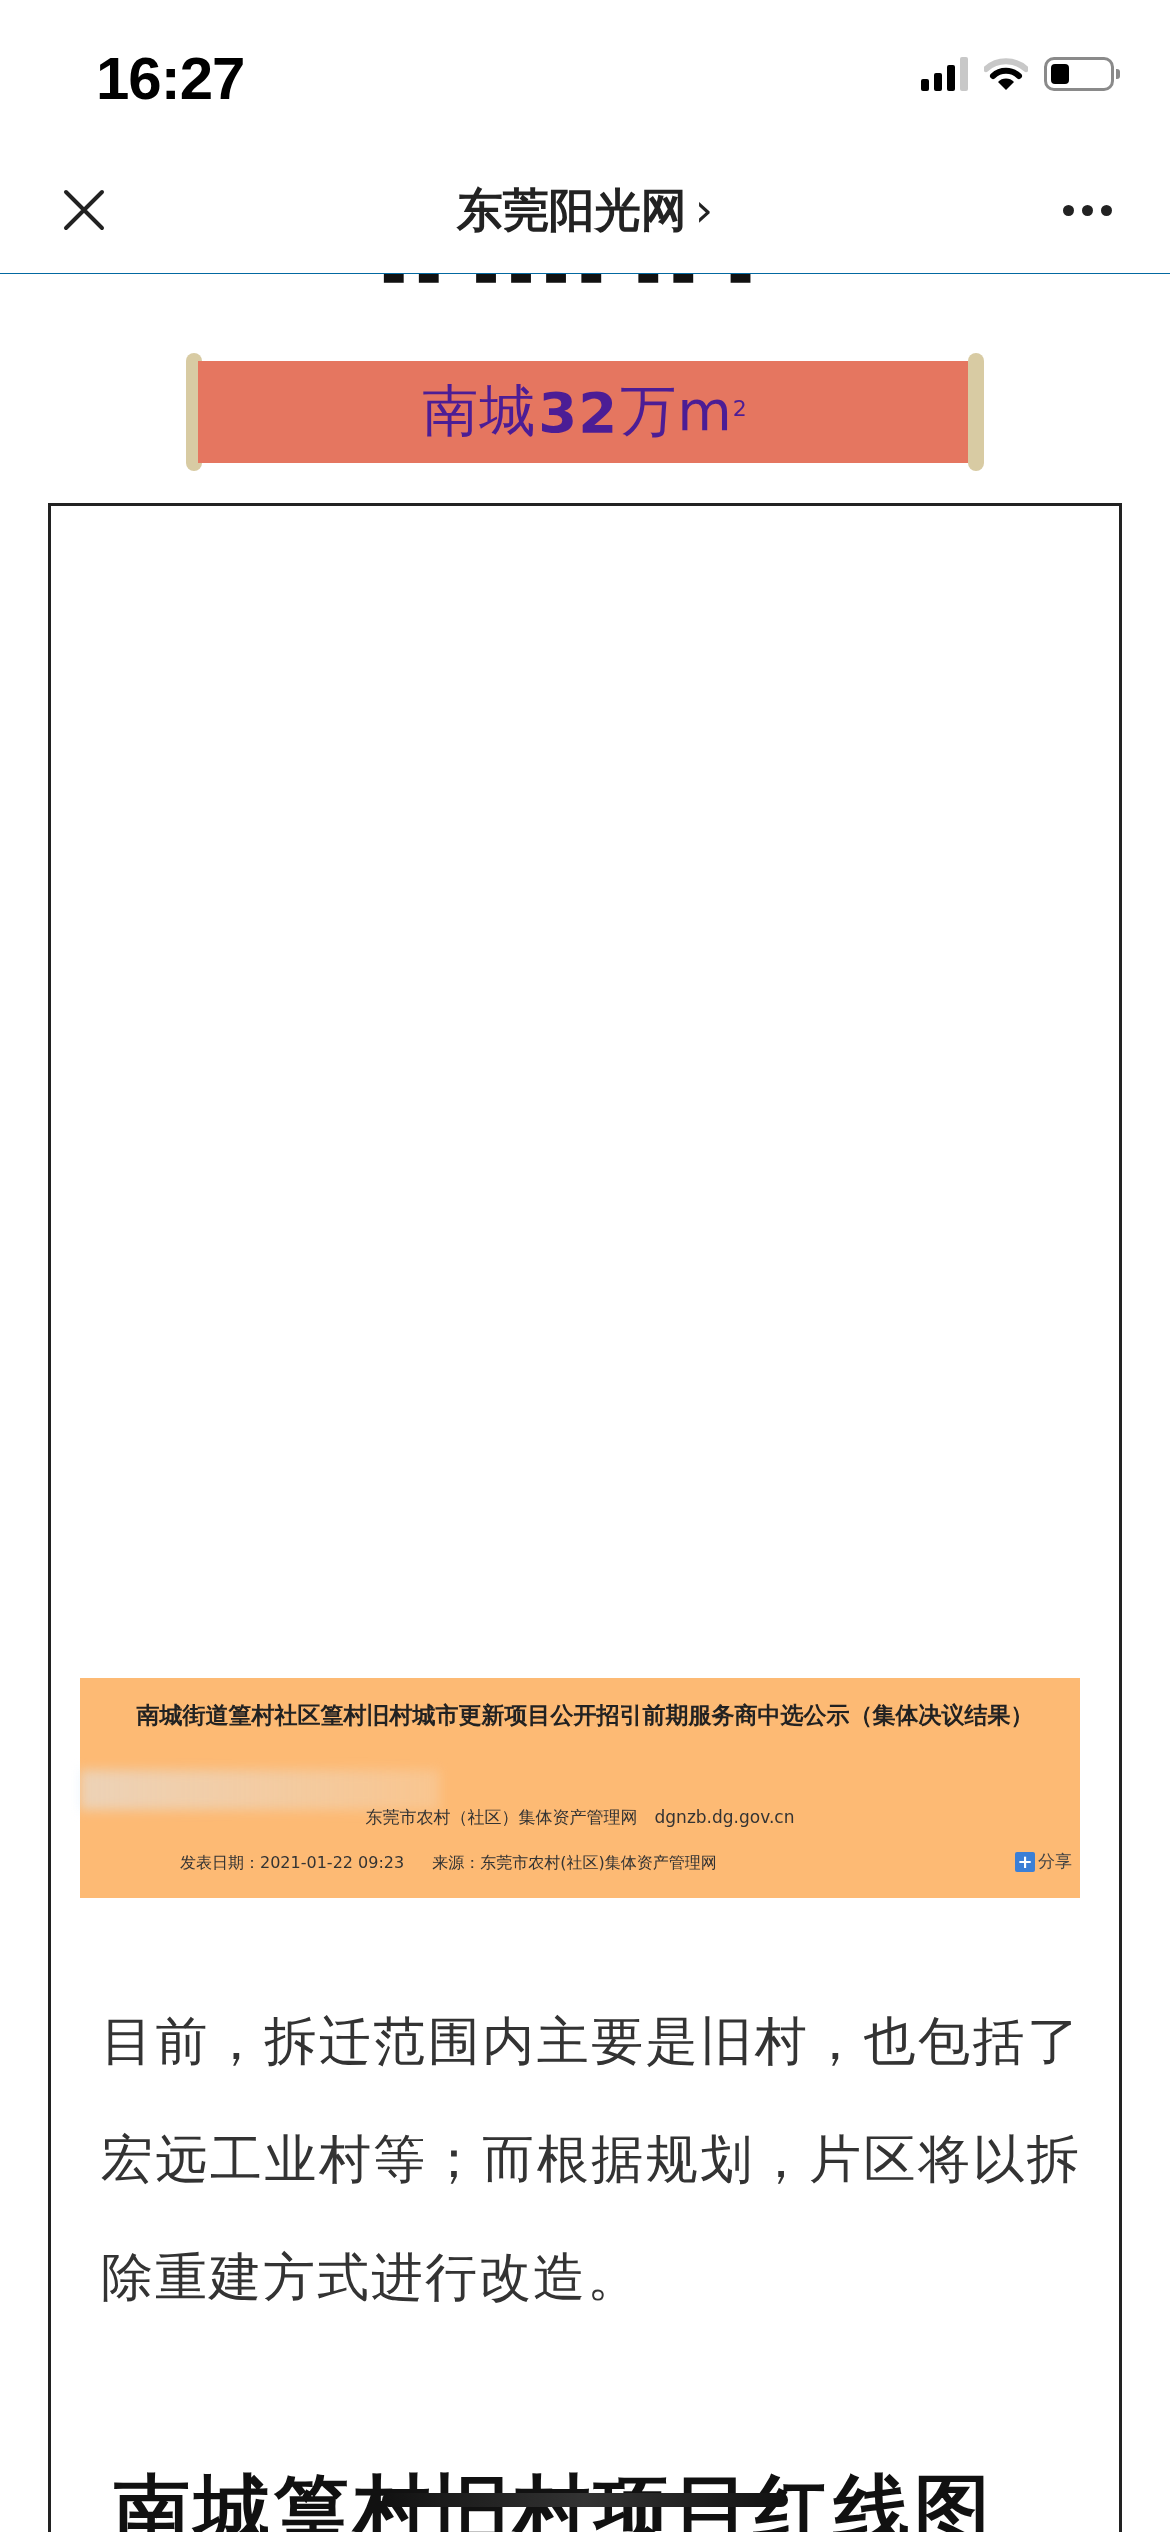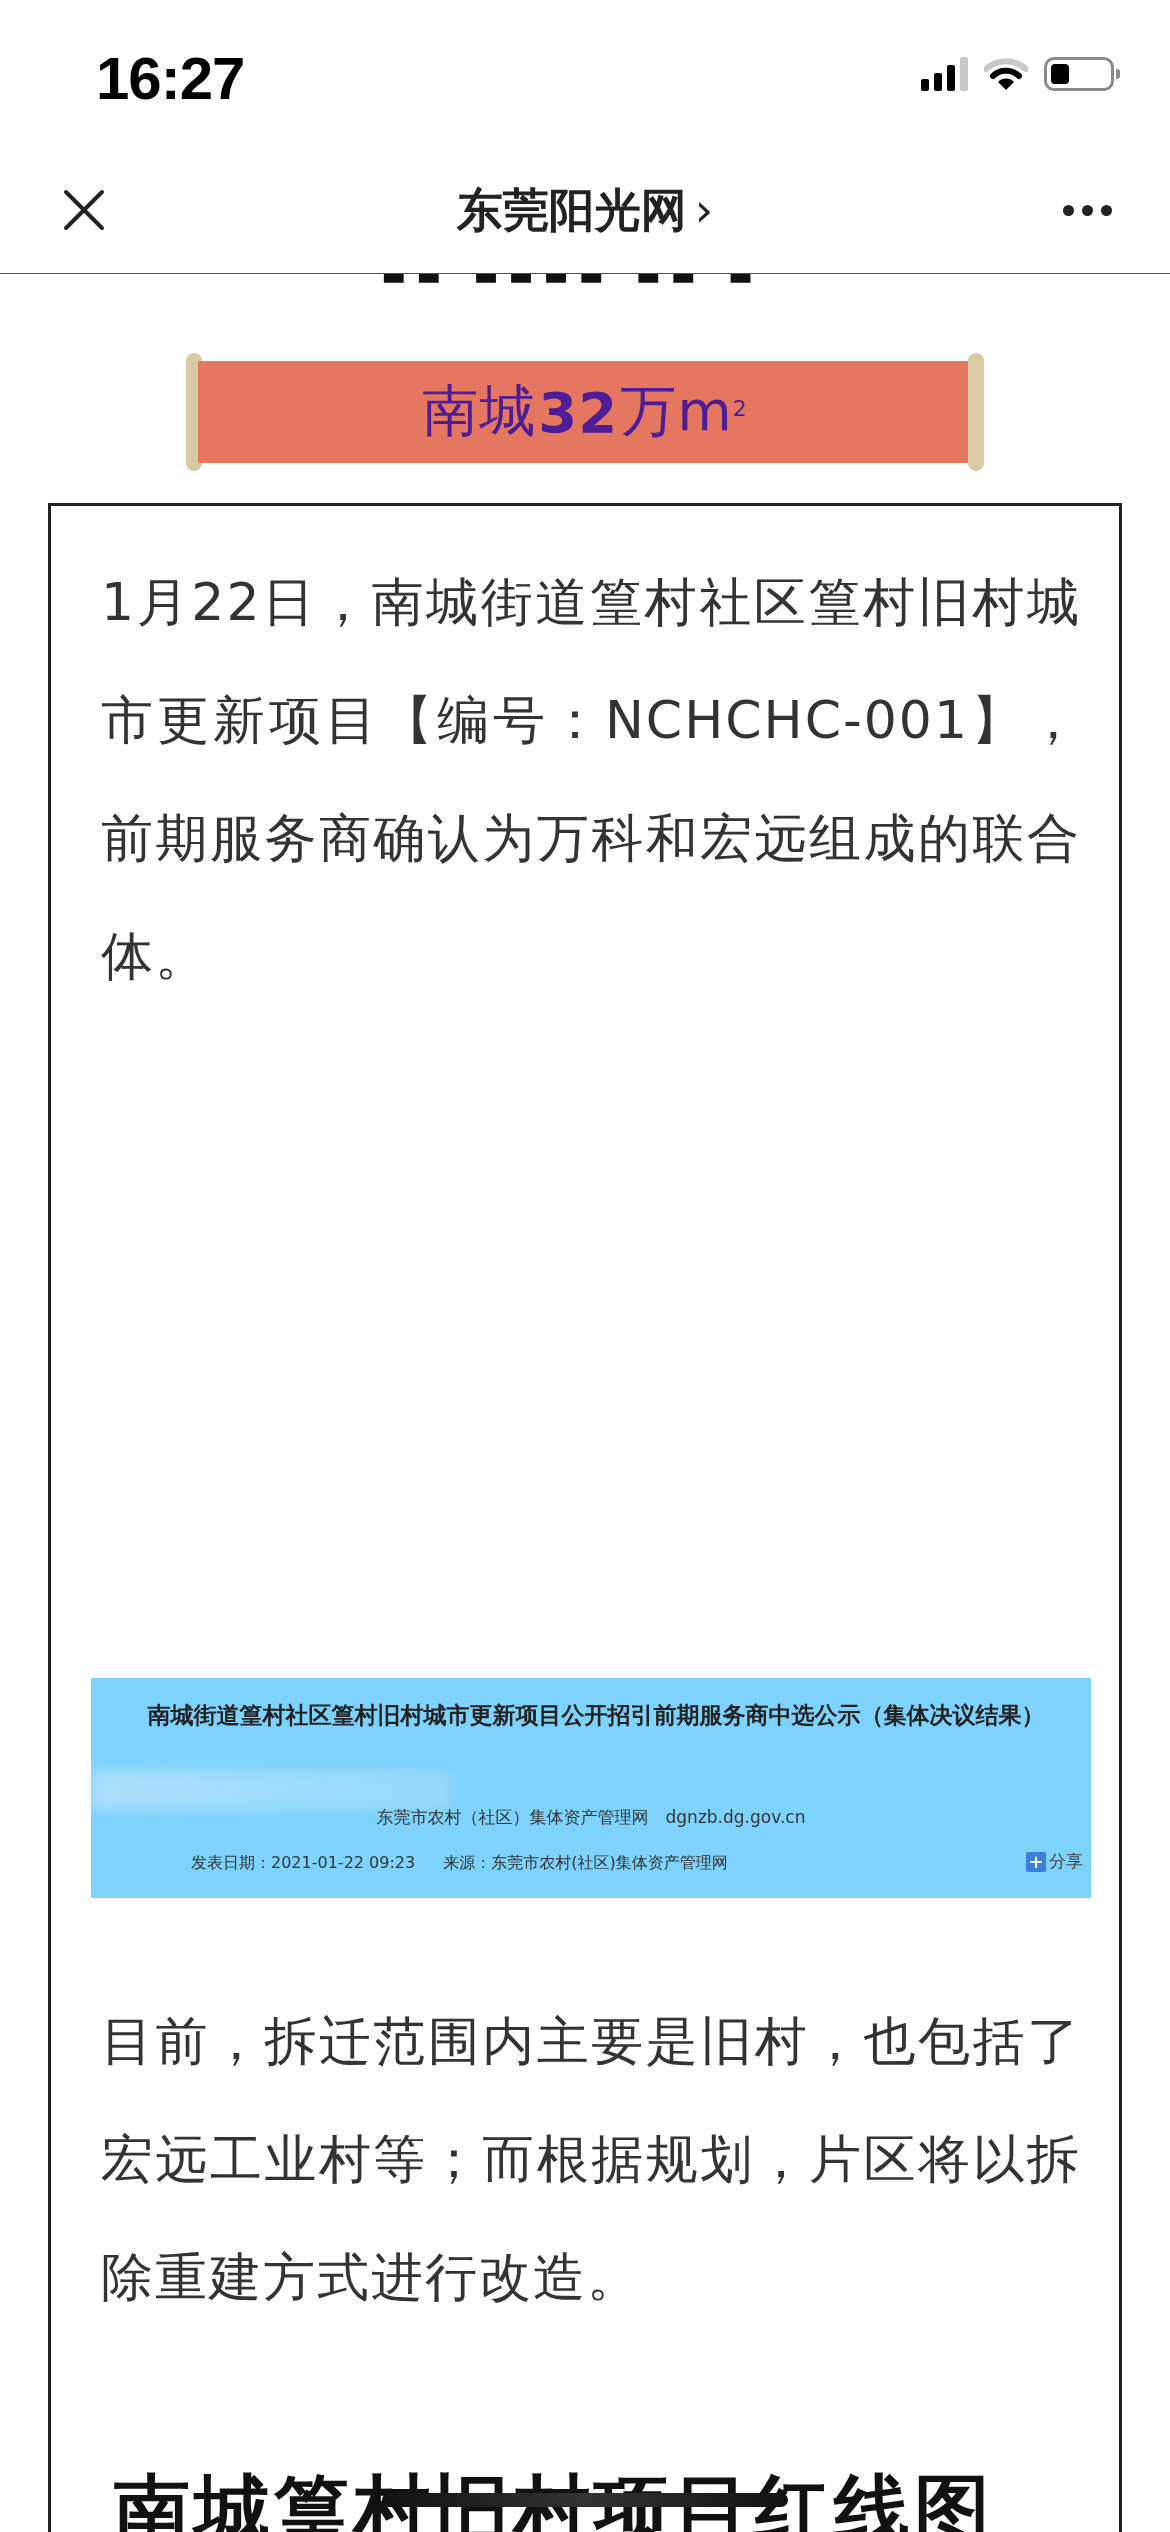--- a/index.html
+++ b/index.html
@@ -34,21 +34,21 @@
   .banner sup { font-size: 22px; vertical-align: top; position: relative; top: -4px; }
   .banner .num { font-weight: bold; margin: 0 2px; }
 
   .article-box { position: absolute; left: 48px; top: 503px; width: 1074px; height: 2100px; border: 3px solid #222; border-bottom: none; }
   .para { position: absolute; left: 50px; width: 980px; font-size: 52px; line-height: 118px; color: #333; text-align: justify; letter-spacing: 2px; }
   .para .hl { color: #3a86e8; font-weight: bold; }
   .p1 { top: 37px; }
   .p2 { top: 626px; }
   .p3 { top: 1476px; }
 
-  .notice-img { position: absolute; left: 40px; top: 1172px; width: 1000px; height: 220px; background: #7dd3fc; }
+  .notice-img { position: absolute; left: 29px; top: 1172px; width: 1000px; height: 220px; background: #fdba74; }
   .notice-title { position: absolute; left: 40px; right: 30px; top: 18px; text-align: center; font-family: "DejaVu Serif", serif; font-weight: bold; font-size: 23px; line-height: 38px; color: #222; }
   .notice-blur { position: absolute; left: 0; top: 92px; width: 360px; height: 40px; background: linear-gradient(90deg, rgba(220,235,250,0.5), rgba(235,244,252,0.2)); filter: blur(6px); }
   .notice-site { position: absolute; left: 0; right: 0; top: 128px; text-align: center; font-size: 17px; color: #333; }
   .notice-meta { position: absolute; left: 100px; top: 175px; font-size: 16px; color: #333; }
   .notice-meta span + span { margin-left: 28px; }
   .notice-share { position: absolute; right: 8px; top: 172px; font-size: 17px; color: #444; display: flex; align-items: center; gap: 3px; }
   .share-plus { width: 20px; height: 20px; background: #3b7fd6; color: #fff; font-size: 18px; line-height: 20px; text-align: center; font-weight: bold; border-radius: 2px; }
 
   .bottom-heading { position: absolute; left: 114px; top: 2460px; width: 900px; font-size: 76px; font-weight: bold; color: #111; letter-spacing: 4px; white-space: nowrap; }
   .home-indicator { position: absolute; left: 382px; top: 2493px; width: 406px; height: 14px; background: linear-gradient(90deg, #111, #333, #111); border-radius: 7px; }
@@ -101,21 +101,20 @@
   <div class="banner">
     <span>南城</span>
       <span class="num">32</span>
       <span>万m</span>
       <sup>2</sup>
   </div>
   <div class="banner-roll right"></div>
 </div>
 
 <div class="article-box">
-  <p class="para p1">1月22日，南城街道篁村社区篁村旧村城市更新项目【编号：NCHCHC-001】，前期服务商确认为万科和宏远组成的联合体。</p>
 
 
   <div class="notice-img">
     <div class="notice-title">南城街道篁村社区篁村旧村城市更新项目公开招引前期服务商中选公示（集体决议结果）</div>
     <div class="notice-blur"></div>
     <div class="notice-site">东莞市农村（社区）集体资产管理网　dgnzb.dg.gov.cn</div>
     <div class="notice-meta">
       <span>发表日期：2021-01-22 09:23</span><span>来源：东莞市农村(社区)集体资产管理网</span>
     </div>
     <div class="notice-share">

